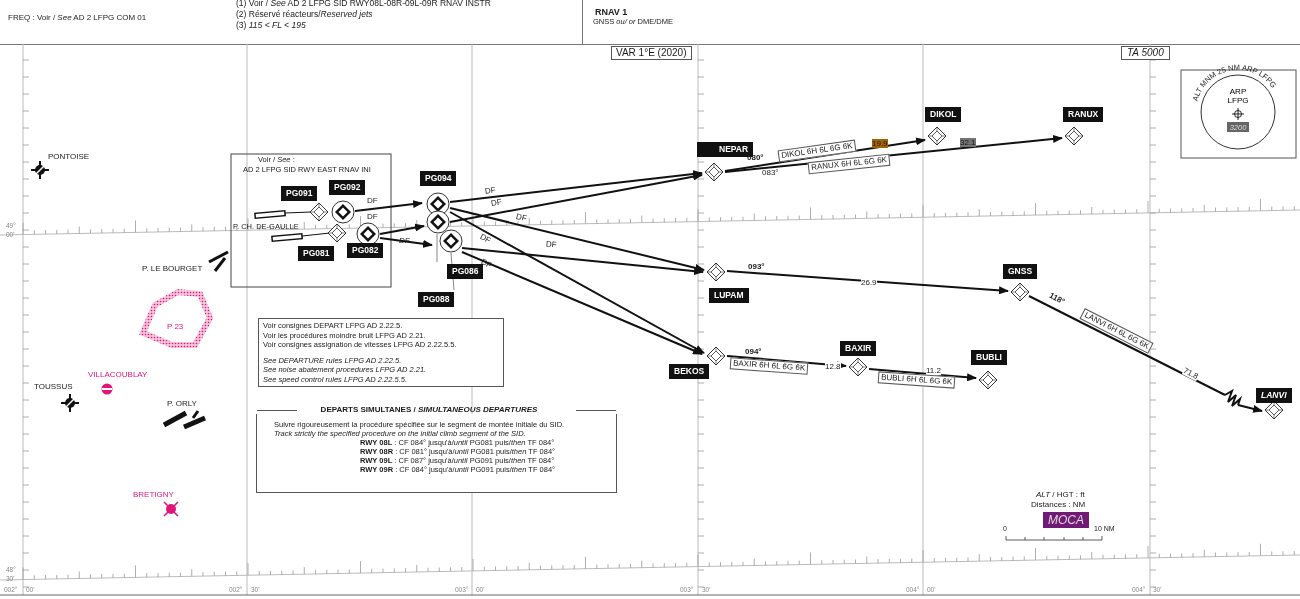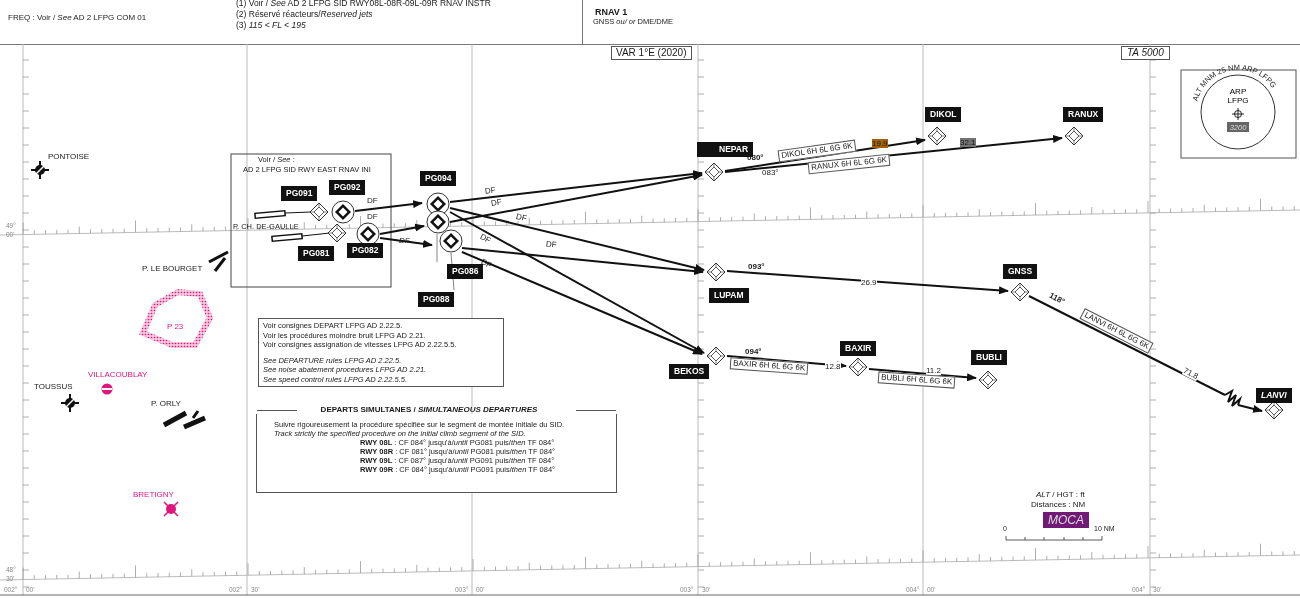--- a/index.html
+++ b/index.html
@@ -517,21 +517,21 @@
 <div class="box it" style="left:1121px;top:46px;padding:1px 5px;font-size:10px;">TA  5000</div>
 
 <div class="lbl" style="left:258px;top:155px;font-size:7.5px;"><span>Voir / </span><span class="it">See</span><span> :</span></div>
 <div class="lbl" style="left:243px;top:165px;font-size:7.5px;">AD 2 LFPG SID RWY EAST RNAV INI</div>
 <div class="lbl" style="left:233px;top:222px;font-size:7.5px;">P. CH. DE-GAULLE</div>
 
 <div class="lbl" style="left:48px;top:152px;">PONTOISE</div>
 <div class="lbl" style="left:142px;top:264px;">P. LE BOURGET</div>
 <div class="lbl" style="left:34px;top:382px;">TOUSSUS</div>
 <div class="lbl mag" style="left:88px;top:370px;">VILLACOUBLAY</div>
-<div class="lbl" style="left:151px;top:399px;">P. ORLY</div>
+<div class="lbl" style="left:167px;top:399px;">P. ORLY</div>
 <div class="lbl mag" style="left:133px;top:490px;">BRETIGNY</div>
 <div class="lbl mag" style="left:167px;top:322px;">P 23</div>
 
 <div class="pill" style="left:281px;top:186px;">PG091</div>
 <div class="pill" style="left:329px;top:180px;">PG092</div>
 <div class="pill" style="left:298px;top:246px;">PG081</div>
 <div class="pill" style="left:347px;top:243px;">PG082</div>
 <div class="pill" style="left:420px;top:171px;">PG094</div>
 <div class="pill" style="left:400px;top:264px;margin-left:47px;">PG086</div>
 <div class="pill" style="left:418px;top:292px;">PG088</div>

